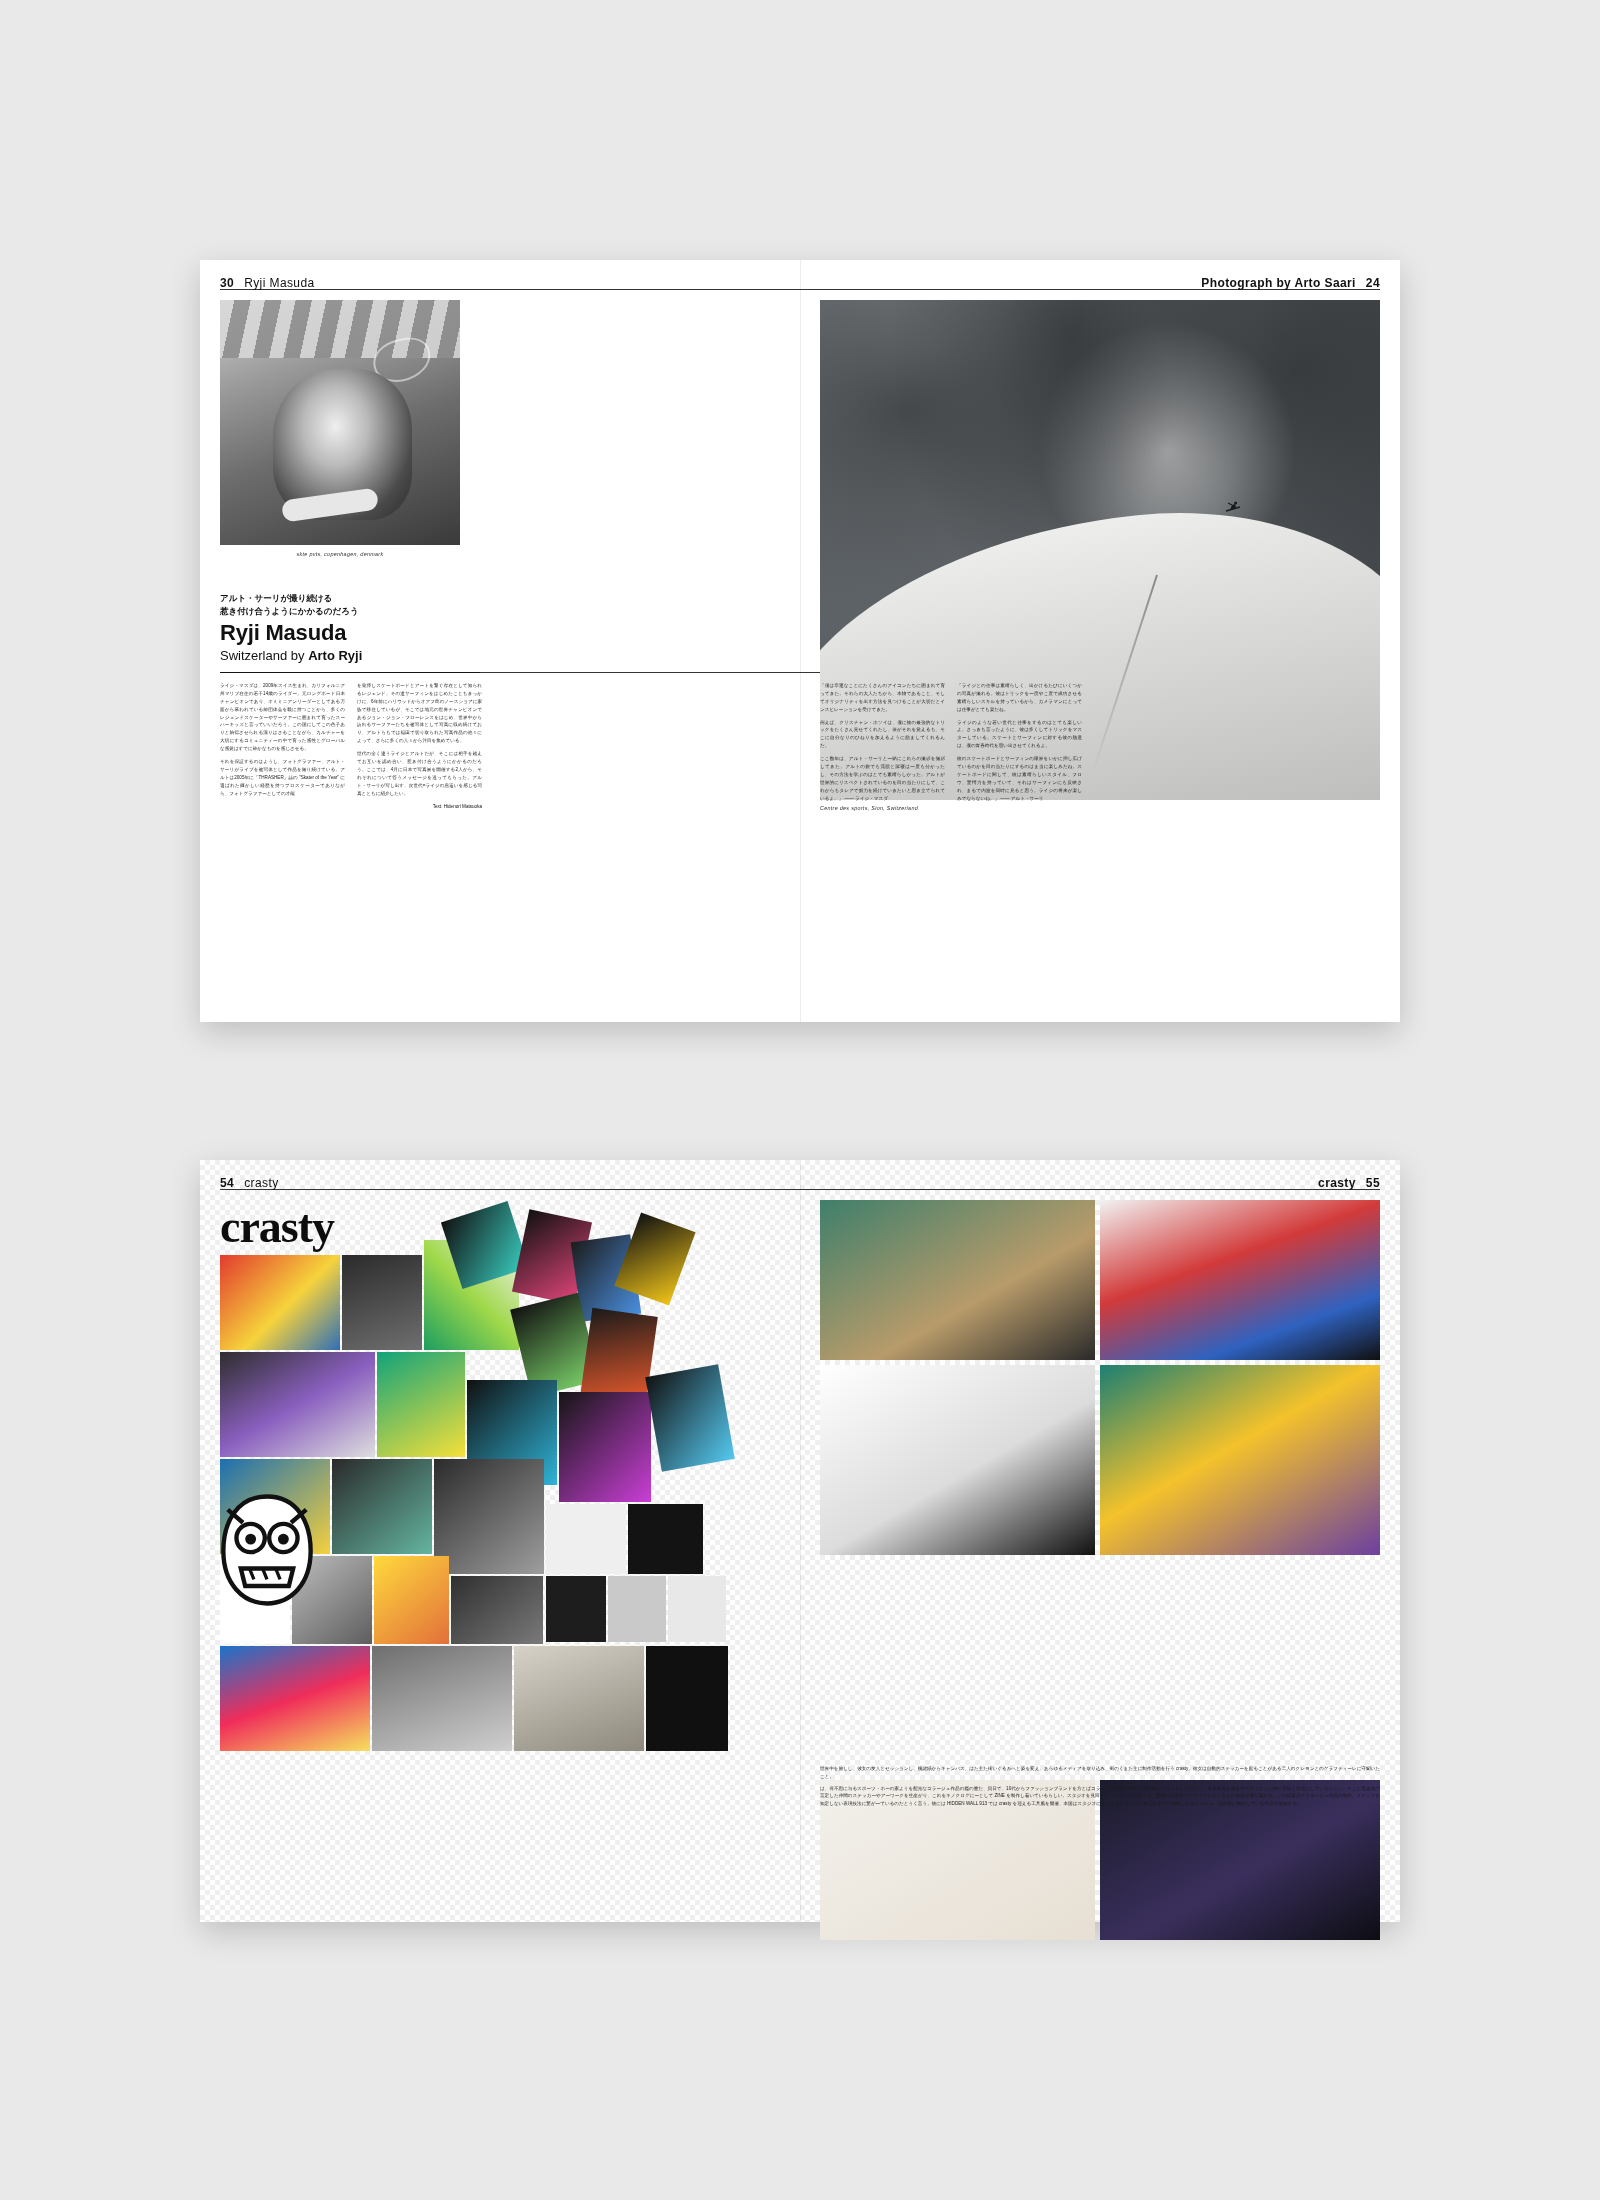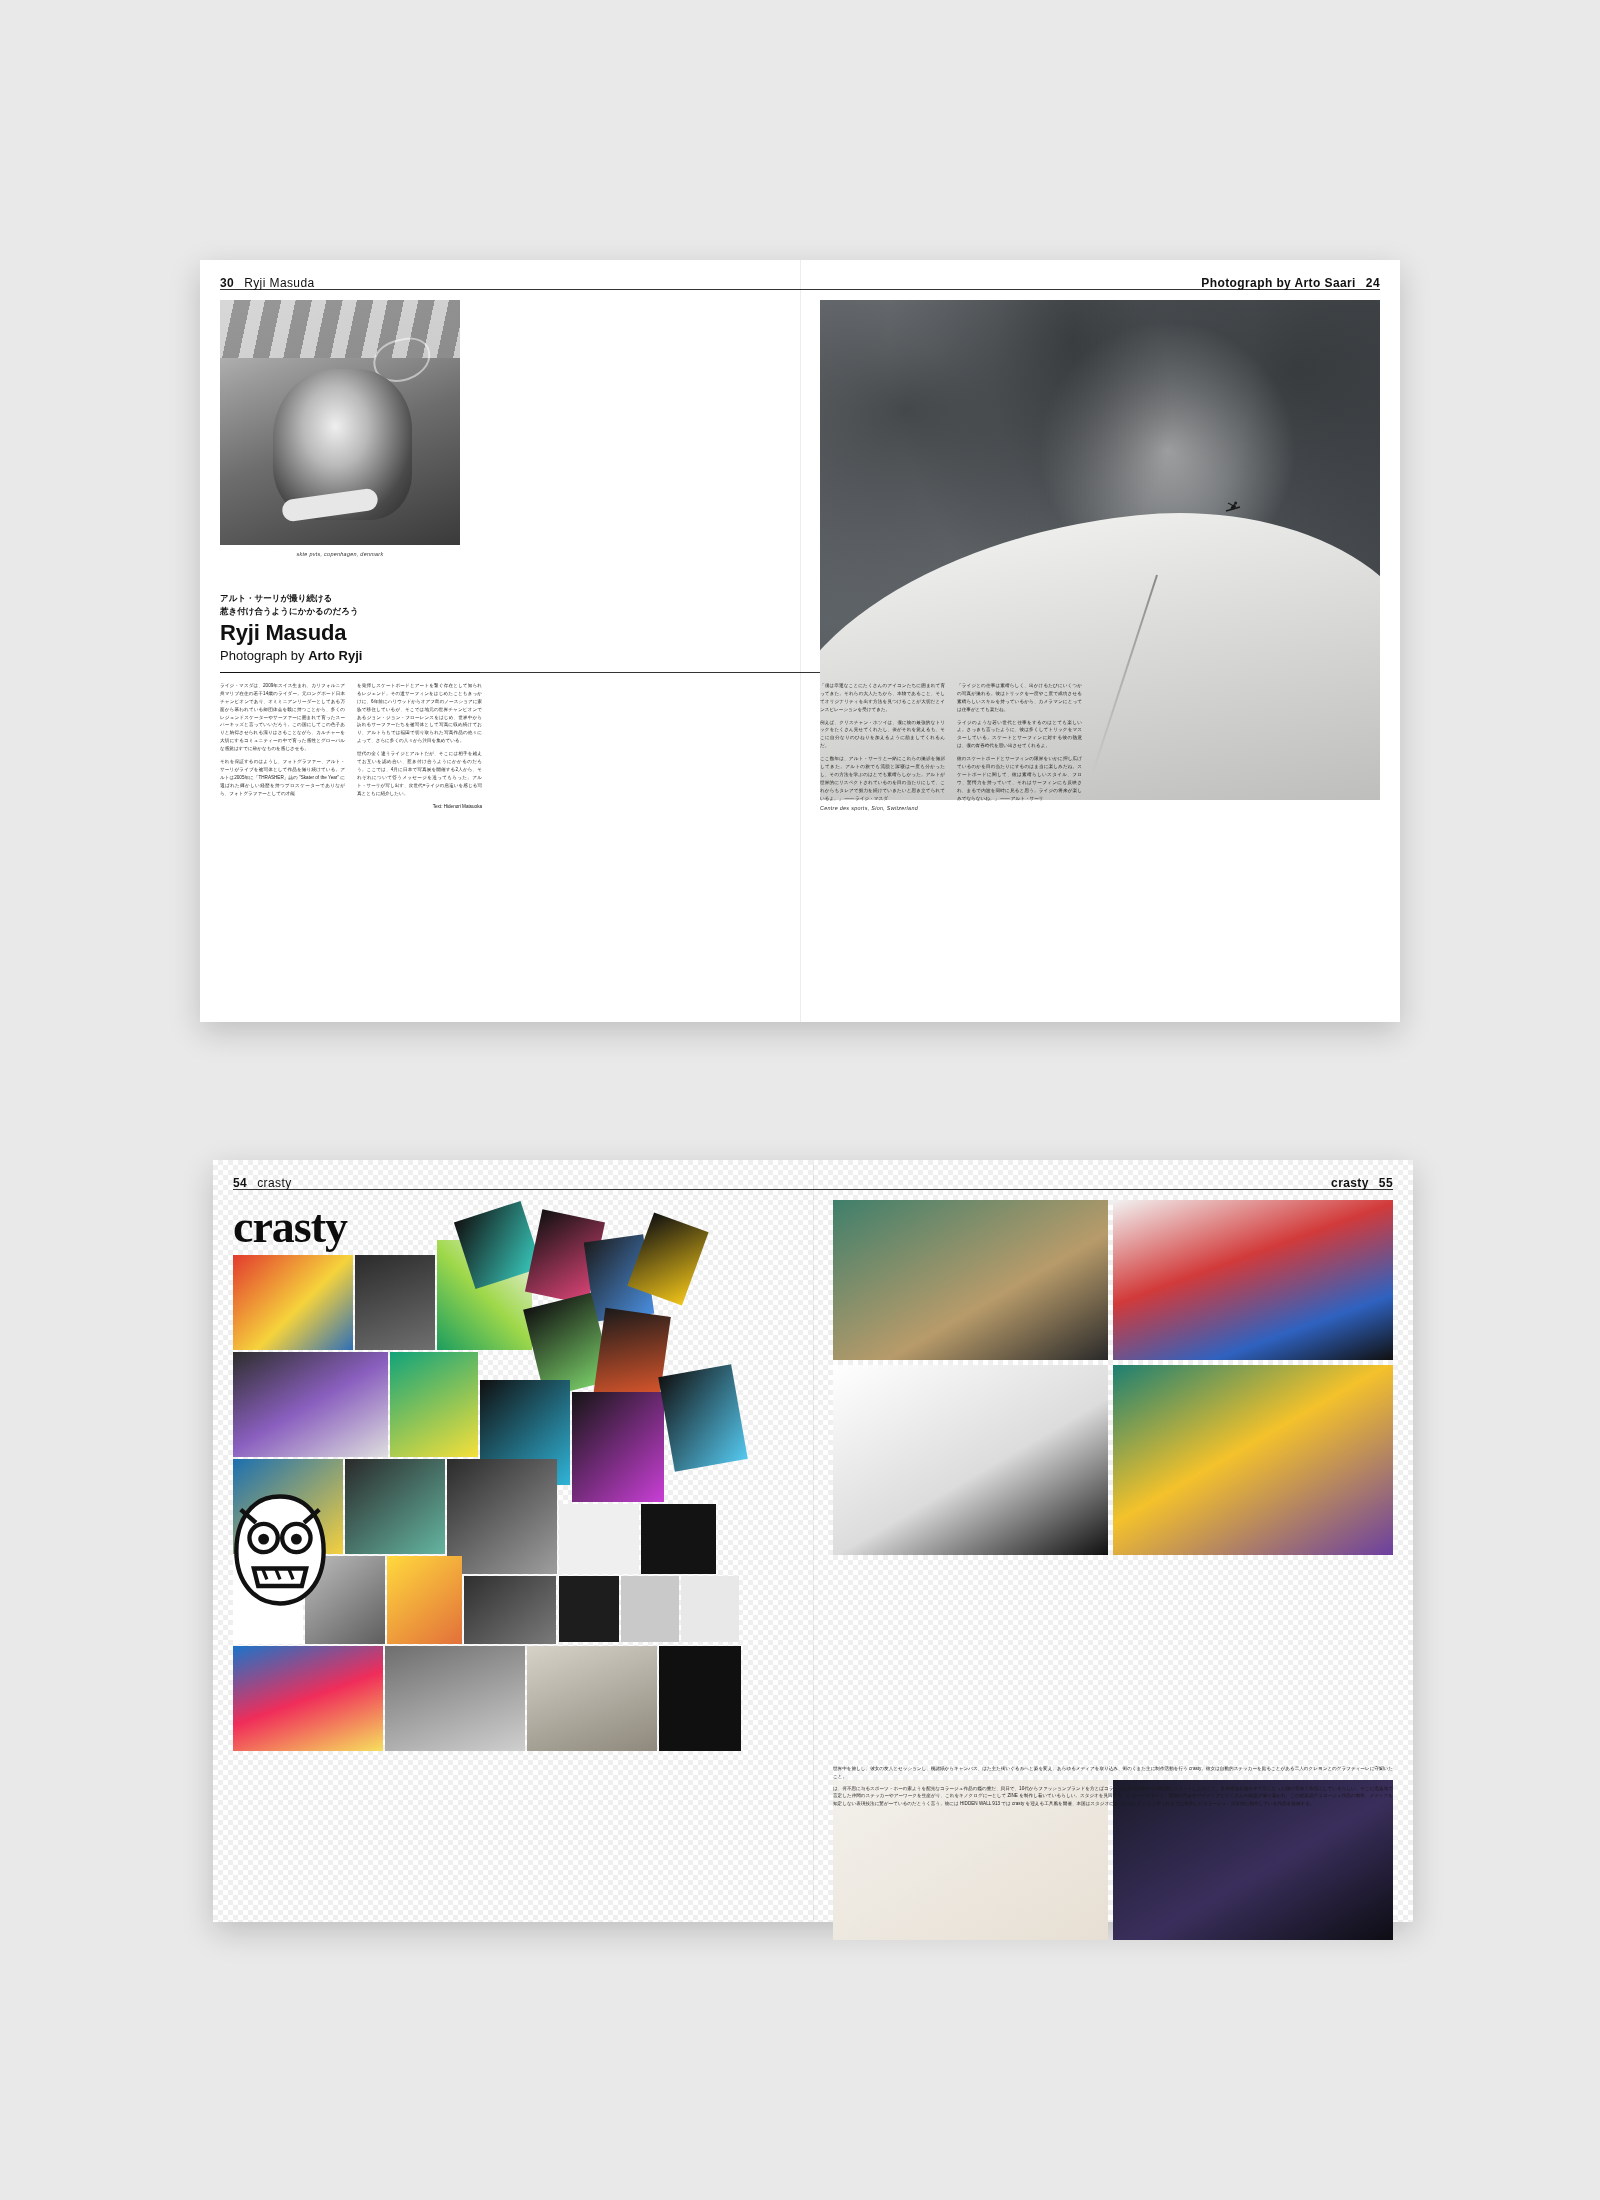--- a/index.html
+++ b/index.html
@@ -13,21 +13,21 @@
   
   .spread{
     position:absolute;
     background:#fff;
     box-shadow:0 10px 30px rgba(0,0,0,.18);
   }
   #spread-top{
     left:200px;top:260px;width:1200px;height:762px;
   }
   #spread-bottom{
-    left:200px;top:1160px;width:1200px;height:762px;margin-left:13px;
+    left:200px;top:1160px;width:1200px;height:762px;
   }
   .gutter{
     position:absolute;top:0;bottom:0;left:50%;width:1px;
     background:rgba(0,0,0,.07);
   }
   
   .runhead{
     position:absolute;top:16px;
     font-size:12px;letter-spacing:.4px;color:#111;
     display:flex;align-items:center;gap:10px;
@@ -189,21 +189,21 @@
   </div>
   <div class="caption-s" id="p30-caption">skte pvts, copenhagen, denmark</div>
 
   <div id="p30-kicker">
     <div>アルト・サーリが撮り続ける</div>
     <div>惹き付け合うようにかかるのだろう</div>
   </div>
 
   <div id="p30-title">Ryji Masuda</div>
   <div id="p30-credit">
-    <span>Photograph by </span><b>Arto Ryji</b>
+    <span>Switzerland by </span><b>Arto Ryji</b>
   </div>
 
   <div class="rule-mid" style="left:20px;top:412px;width:260px;"></div>
   <div class="rule-mid" style="left:20px;top:412px;width:1160px;opacity:.85;"></div>
 
   <div class="col" id="col1" style="left:20px;top:422px;width:125px;">
     <p>ライジ・マスダは、2009年スイス生まれ、カリフォルニア州マリブ在住の若干14歳のライダー。元ロングボード日本チャンピオンであり、オミミニアンリーダーとしてある万面から慕われている師団体会を載に持つことから、多くのレジェンドスケーターやサーファーに囲まれて育ったスーパーキッズと言っていいだろう。この国にしてこの色子ありと納得させられる漂りはさることながら、カルチャーを大切にするコミュニティーの中で育った感性とグローバルな感覚はすでに確かなものを感じさせる。</p>
     <p>それを保証するのはようし、フォトグラファー、アルト・サーリがライブを被写体として作品を撮り続けている。アルトは2005年に「THRASHER」誌の "Skater of the Year" に選ばれた輝かしい経歴を持つプロスケーターでありながら、フォトグラファーとしての才能</p>
   </div>
   <div class="col" id="col2" style="left:157px;top:422px;width:125px;">

